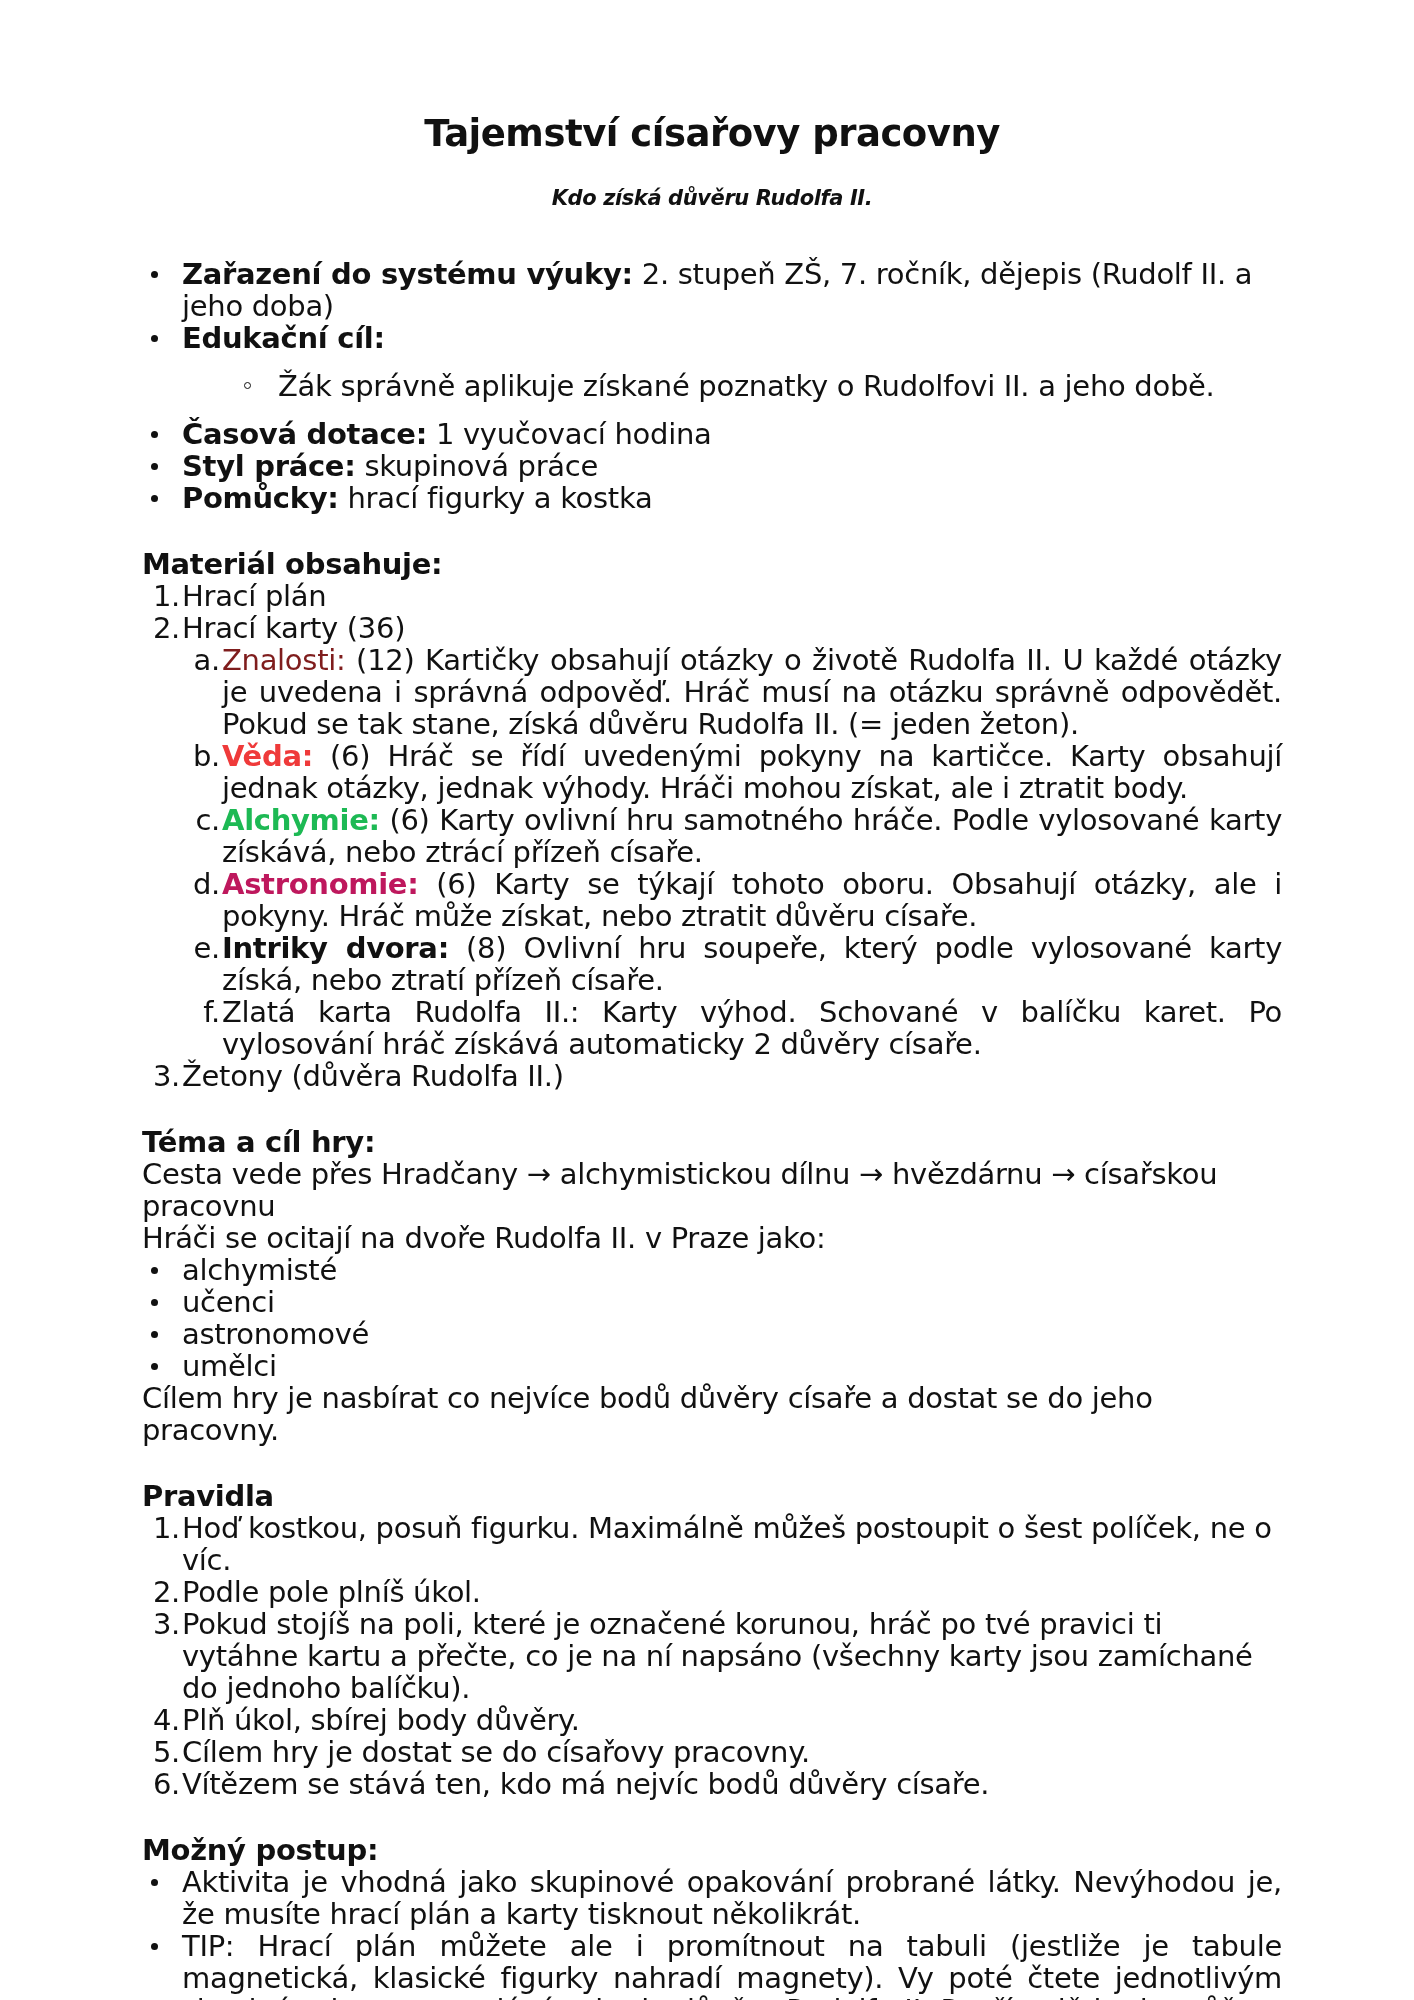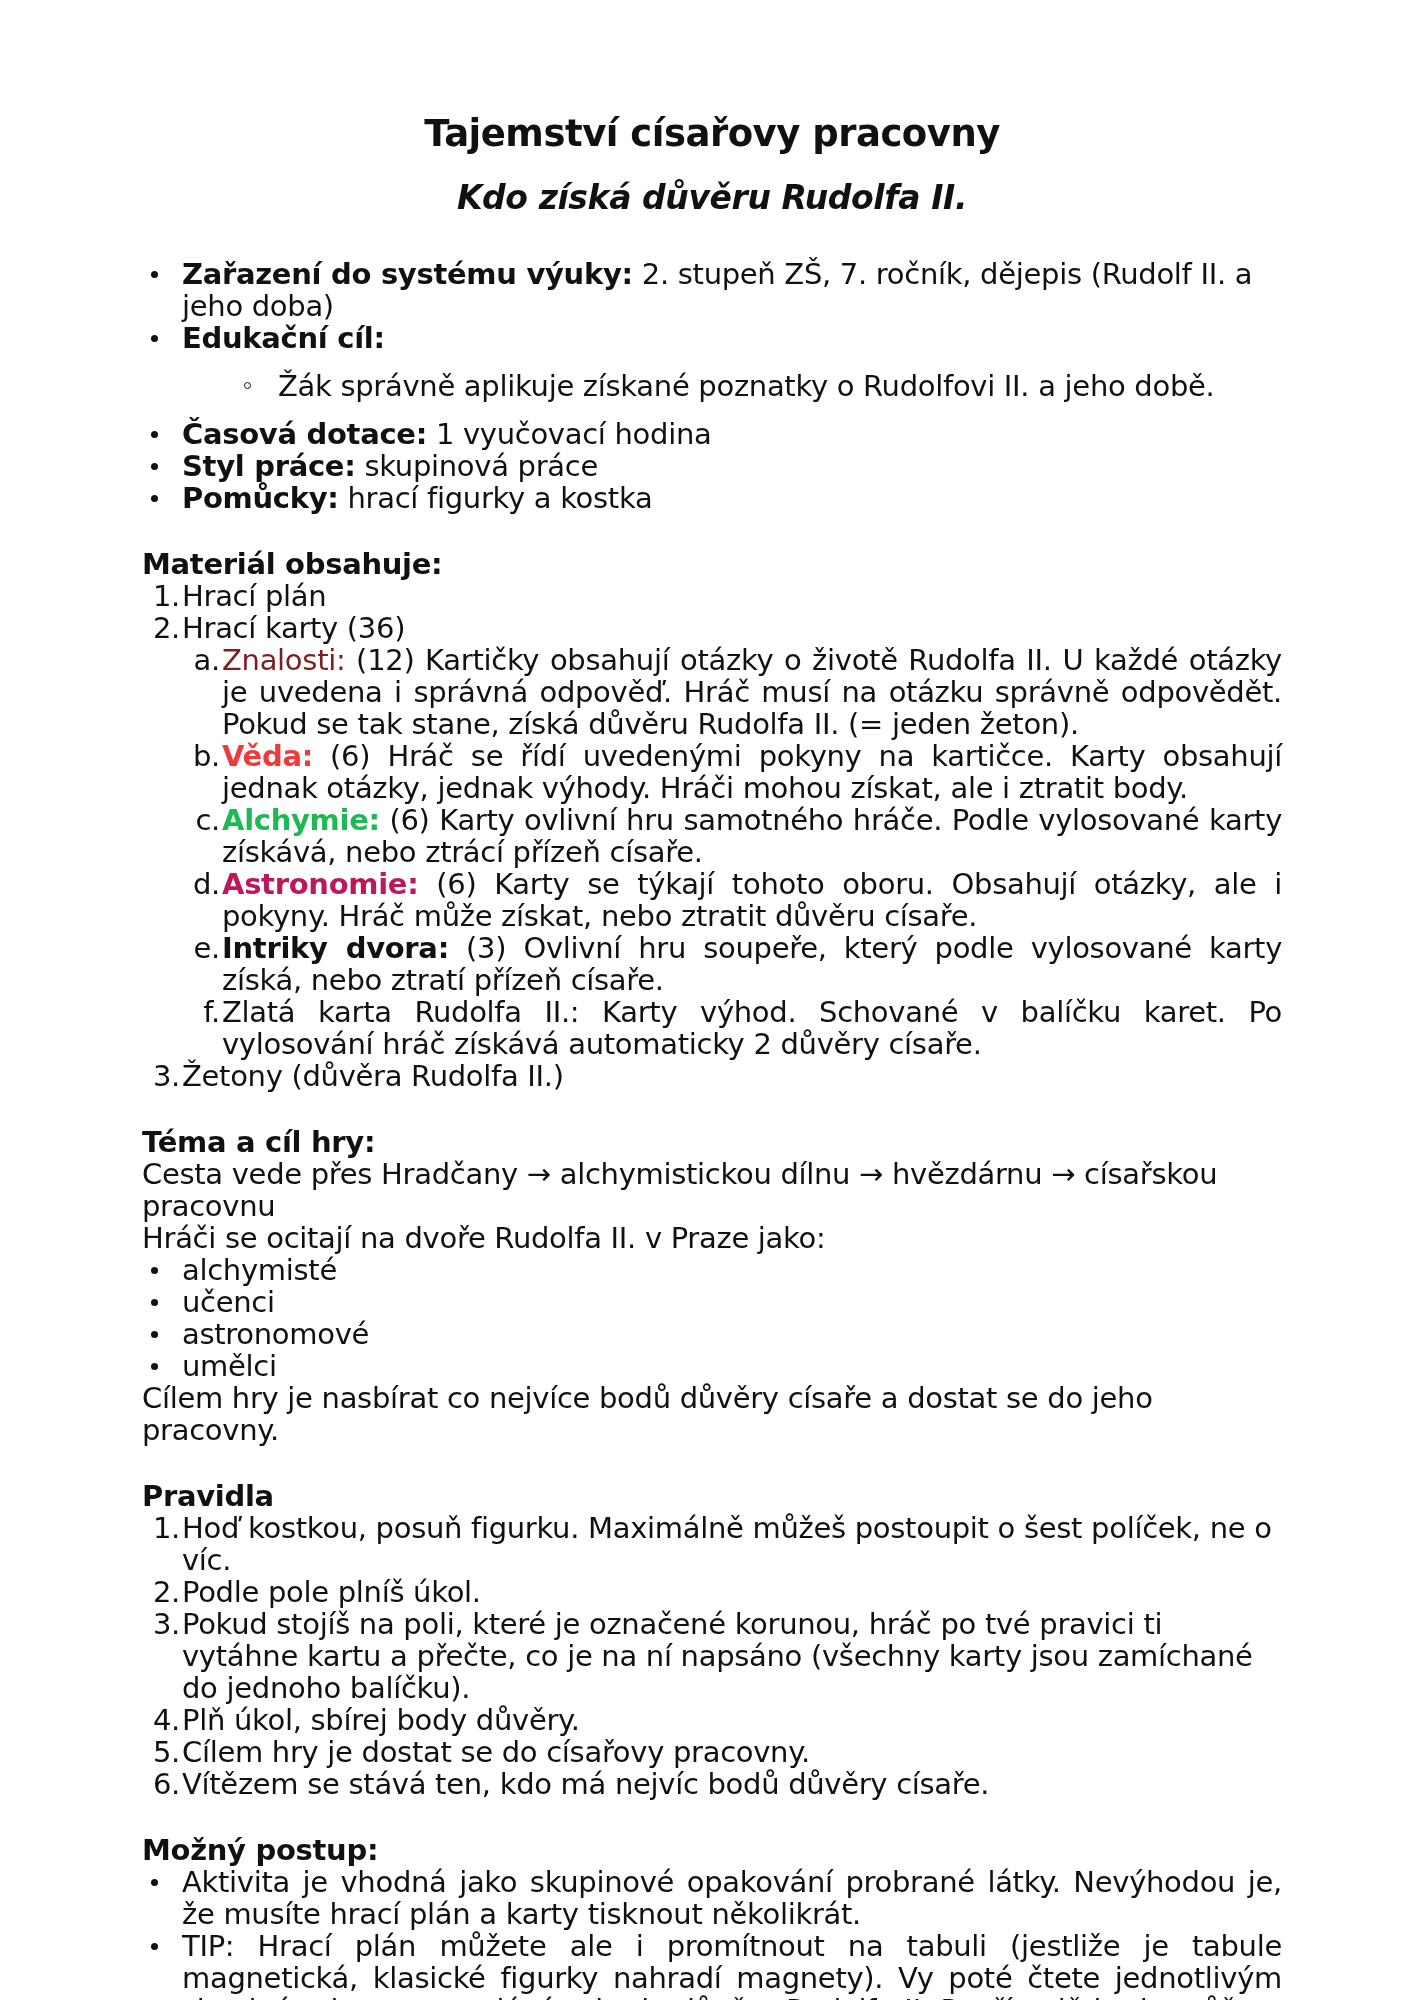--- a/index.html
+++ b/index.html
@@ -7,21 +7,21 @@
       width: 1414px; height: 2000px; position: relative; overflow: hidden;
       font-family: "DejaVu Sans", sans-serif;
       color: #111111;
     }
     .page { position: absolute; left: 142px; top: 92px; width: 1140px; }
     .title {
       text-align: center; font-weight: bold; font-size: 37px; line-height: 52px;
       margin: 16px; letter-spacing: -0.5px;
     }
     .subtitle {
-      text-align: center; font-weight: bold; font-style: italic; font-size: 33px;
+      text-align: center; font-weight: bold; font-style: italic; font-size: 21px;
       line-height: 44px; margin: 4px 0 0 0; letter-spacing: -0.4px;
     }
     .body-text { font-size: 29px; line-height: 32px; letter-spacing: -0.3px; }
     b { font-weight: bold; }
     ul.bullets { list-style: none; margin: 0; padding: 0; }
     ul.bullets > li { position: relative; padding-left: 40px; }
     ul.bullets > li::before {
       content: ""; position: absolute; left: 9px; top: 13px;
       width: 7px; height: 7px; border-radius: 50%; background: #111;
     }
@@ -67,21 +67,21 @@
 
     <div class="section-head">Materiál obsahuje:</div>
     <div class="olist">
       <div class="oitem"><span class="num">1.</span><span>Hrací plán</span></div>
       <div class="oitem"><span class="num">2.</span><span>Hrací karty (36)</span></div>
       <div class="alist">
         <div class="aitem"><span class="num">a.</span><span class="c-znalosti">Znalosti:</span><span> (12) Kartičky obsahují otázky o životě Rudolfa II. U každé otázky je uvedena i správná odpověď. Hráč musí na otázku správně odpovědět. Pokud se tak stane, získá důvěru Rudolfa II. (= jeden žeton).</span></div>
         <div class="aitem"><span class="num">b.</span><span class="c-veda">Věda:</span><span> (6) Hráč se řídí uvedenými pokyny na kartičce. Karty obsahují jednak otázky, jednak výhody. Hráči mohou získat, ale i ztratit body.</span></div>
         <div class="aitem"><span class="num">c.</span><span class="c-alchymie">Alchymie:</span><span> (6) Karty ovlivní hru samotného hráče. Podle vylosované karty získává, nebo ztrácí přízeň císaře.</span></div>
         <div class="aitem"><span class="num">d.</span><span class="c-astronomie">Astronomie:</span><span> (6) Karty se týkají tohoto oboru. Obsahují otázky, ale i pokyny. Hráč může získat, nebo ztratit důvěru císaře.</span></div>
-        <div class="aitem"><span class="num">e.</span><b>Intriky dvora:</b><span> (3)  Ovlivní hru soupeře, který podle vylosované karty získá, nebo ztratí přízeň císaře.</span></div>
+        <div class="aitem"><span class="num">e.</span><b>Intriky dvora:</b><span> (8)  Ovlivní hru soupeře, který podle vylosované karty získá, nebo ztratí přízeň císaře.</span></div>
         <div class="aitem"><span class="num">f.</span><span>Zlatá karta Rudolfa II.: Karty výhod. Schované v balíčku karet. Po vylosování hráč získává automaticky 2 důvěry císaře.</span></div>
       </div>
       <div class="oitem"><span class="num">3.</span><span>Žetony (důvěra Rudolfa II.)</span></div>
     </div>
 
     <div class="section-head">Téma a cíl hry:</div>
     <div>Cesta vede přes Hradčany → alchymistickou dílnu → hvězdárnu → císařskou pracovnu</div>
     <div>Hráči se ocitají na dvoře Rudolfa II. v Praze jako:</div>
     <ul class="bullets">
       <li>alchymisté</li>

